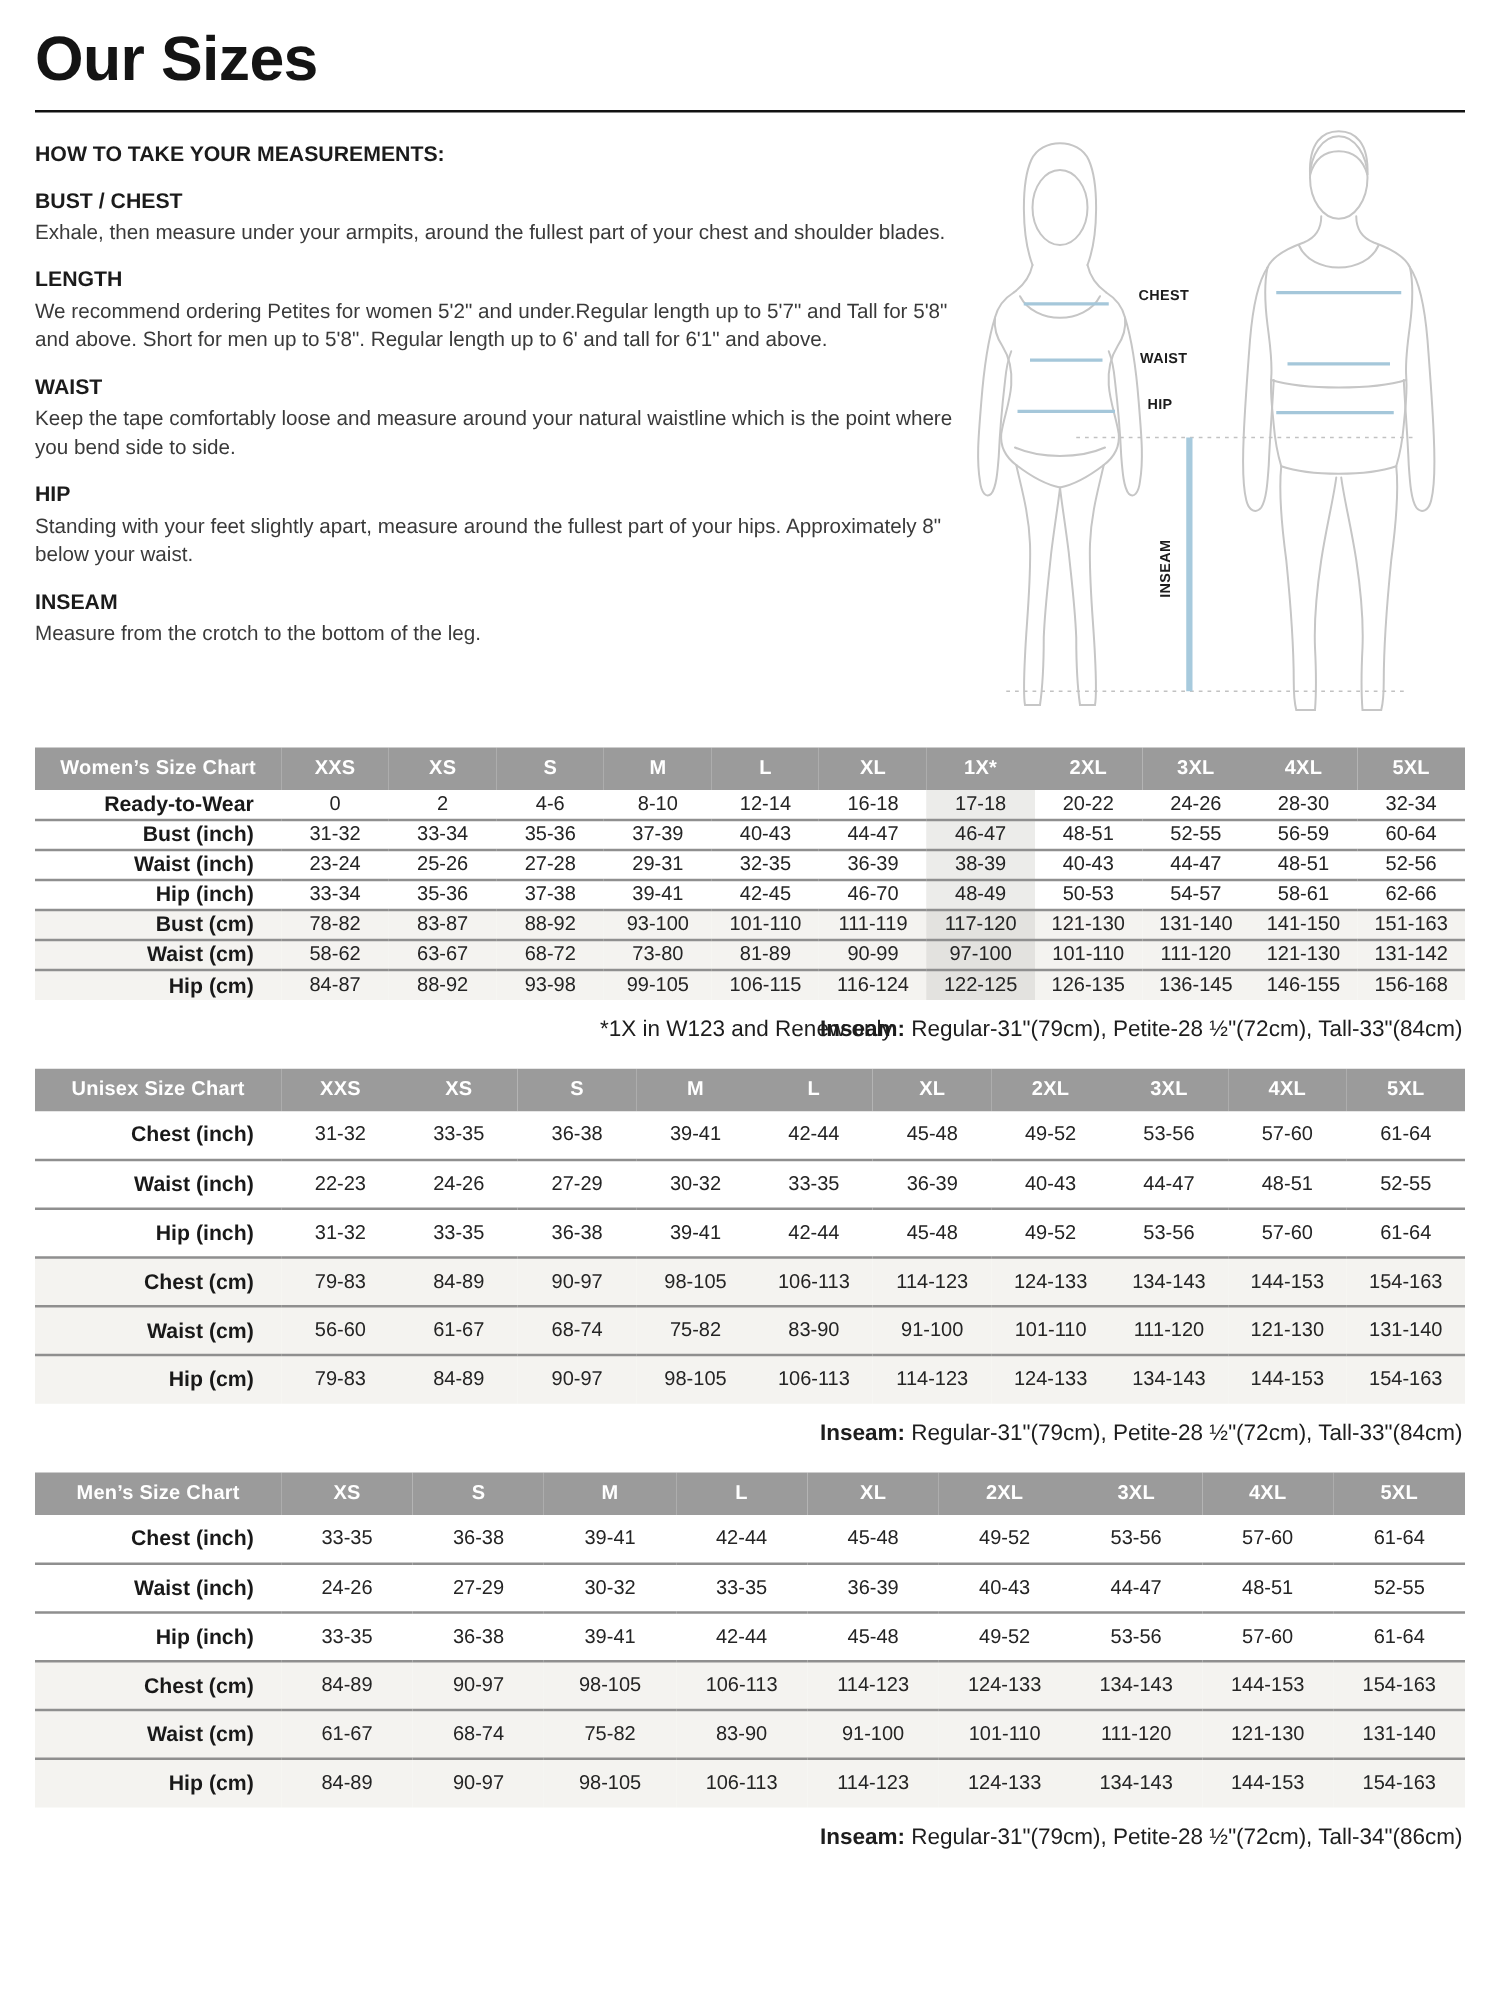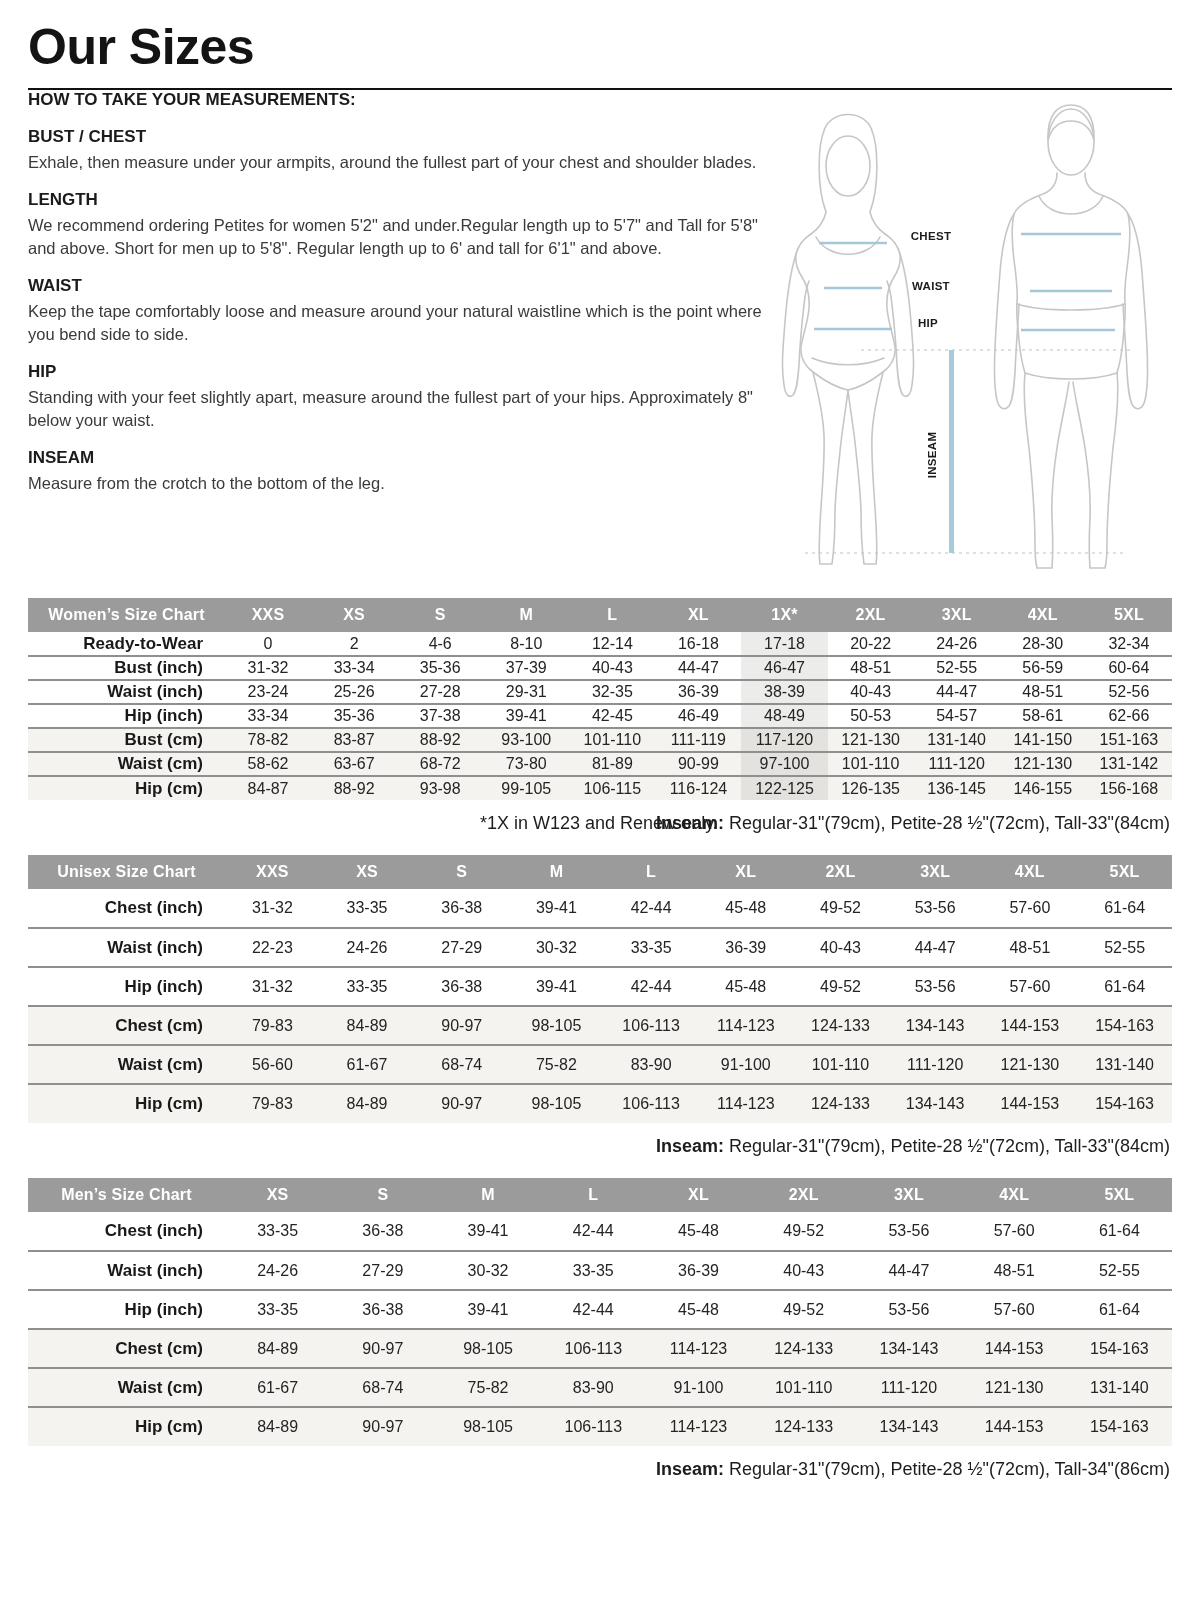--- a/index.html
+++ b/index.html
@@ -4,21 +4,21 @@
 <style>
   html,body { margin:0; padding:0; background:#ffffff; }
   body { width:1200px; font-family:"Liberation Sans", sans-serif; color:#222; }
   .page { width:1200px; min-height:1600px; padding:0 28px; box-sizing:border-box; position:relative; }
 
   h1.page-title { font-size:50px; line-height:1.1; font-weight:800; color:#141414;
                   letter-spacing:-0.5px; margin:20px 0 13px; }
   .title-rule { border:none; border-top:2px solid #111; margin:0; }
 
   .intro { position:relative; min-height:492px; }
-  .intro-text { width:748px; }
+  .intro-text { width:748px; padding-top:24px; }
   h2.howto { font-size:17px; font-weight:bold; color:#1b1b1b; margin:0 0 2px; }
   .m-section h3 { font-size:17px; font-weight:bold; color:#1b1b1b; margin:17px 0 4px; }
   .m-section p  { font-size:16.5px; line-height:1.36; color:#3a3a3a; margin:0; max-width:735px; }
 
   .figure-diagram { position:absolute; top:10px; right:12px; width:392px; height:478px; }
   .figure-diagram svg { display:block; }
   .diag-label { font-family:"Liberation Sans", sans-serif; font-size:11.5px; font-weight:bold; fill:#1c1c1c; letter-spacing:0.3px; }
 
   table.size-table { width:100%; border-collapse:collapse; table-layout:fixed; margin-top:16px; }
   table.size-table thead th { background:#9b9b9b; color:#ffffff; font-size:16px; font-weight:bold;
@@ -202,21 +202,21 @@
           <td>48-51</td>
           <td>52-56</td>
         </tr>
         <tr>
           <th>Hip (inch)</th>
           <td>33-34</td>
           <td>35-36</td>
           <td>37-38</td>
           <td>39-41</td>
           <td>42-45</td>
-          <td>46-49</td>
+          <td>46-70</td>
           <td class="hl">48-49</td>
           <td>50-53</td>
           <td>54-57</td>
           <td>58-61</td>
           <td>62-66</td>
         </tr>
         <tr class="shaded">
           <th>Bust (cm)</th>
           <td>78-82</td>
           <td>83-87</td>

